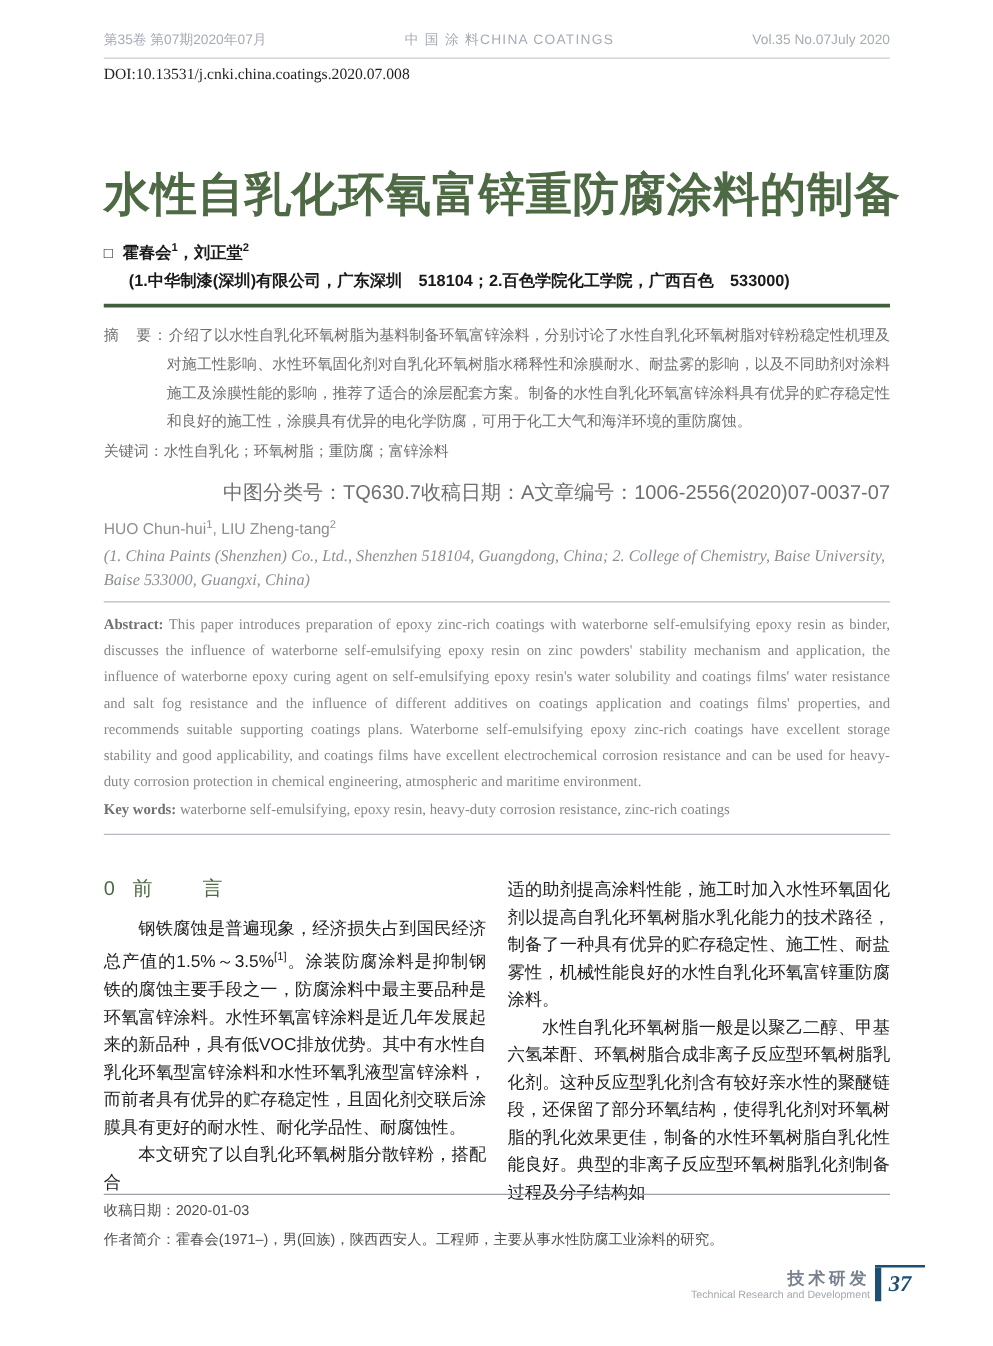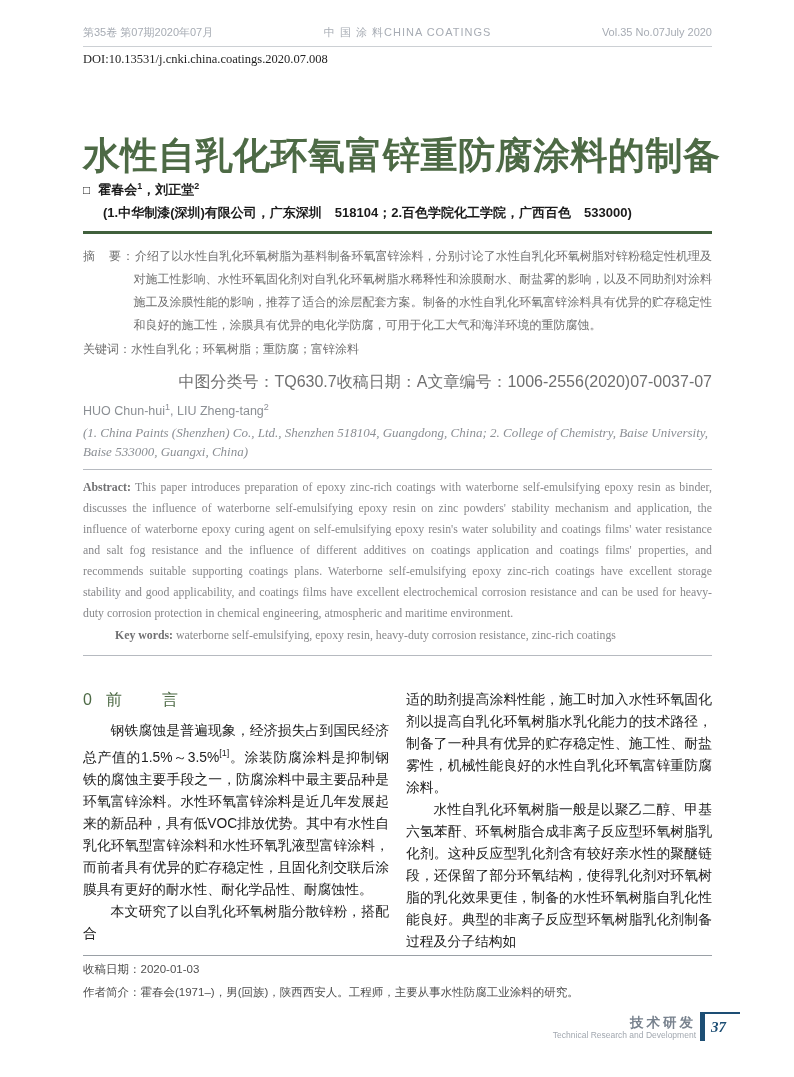--- a/index.html
+++ b/index.html
@@ -23,21 +23,21 @@
   .doi { font-family: "Liberation Serif", serif; color: #1f1f1f; font-size: 12.5px; margin-top: 5px; }
   
   .cn-title {
     margin-top: 64px;
     color: #4d6a45;
     font-size: 37px;
     font-weight: bold;
     letter-spacing: 0.5px;
     white-space: nowrap;
   }
-  .cn-authors { font-size: 13px; font-weight: bold; color: #1a1a1a; }
+  .cn-authors { margin-top: 12px; font-size: 13px; font-weight: bold; color: #1a1a1a; }
   .cn-authors .marker { font-size: 12px; margin-right: 8px; }
   .cn-authors sup { font-size: 9px; }
   .cn-affil { margin-top: 5px; margin-left: 20px; font-size: 13px; font-weight: bold; color: #1a1a1a; }
   .green-rule { border: none; border-top: 3.5px solid #40603c; margin-top: 9px; }
   
   .cn-abs { margin-top: 11px; color: #6f6f6f; font-size: 12px; line-height: 23px; text-align: justify; }
   .cn-abs .hang { padding-left: 4.2em; text-indent: -4.2em; }
   .cn-abs .label { letter-spacing: 1px; }
   .cn-kw { margin-top: 1px; color: #6f6f6f; font-size: 12px; line-height: 23px; }
   .cn-meta { display: flex; justify-content: flex-end; color: #6f6f6f; font-size: 16px; margin-top: 11px; }
@@ -50,21 +50,21 @@
     line-height: 35px;
     letter-spacing: 0.2px;
   }
   .en-authors { margin-top: 9px; color: #8b8f94; font-size: 12.5px; }
   .en-authors sup { font-size: 9px; }
   .en-affil { margin-top: 5px; color: #8b8f94; font-size: 13px; line-height: 19px; font-family: "Liberation Serif", serif; font-style: italic; }
   
   .en-abs-box { margin-top: 8px; border-top: 1px solid #b6bac0; border-bottom: 1px solid #b6bac0; padding: 7px 0 9px 0; }
   .en-abs { font-family: "Liberation Serif", serif; color: #87878a; font-size: 11.8px; line-height: 21px; text-align: justify; }
   .en-abs .label { font-weight: bold; color: #707072; }
-  .en-kw { margin-top: 1px; margin-left: 32px; }
+  .en-kw { margin-top: 1px; }
   
   .body-cols { display: flex; gap: 17px; margin-top: 33px; color: #212121; }
   .colm { flex: 1; font-size: 13.8px; line-height: 22px; text-align: justify; }
   .sec-head { color: #4d6a45; font-size: 16px; margin-bottom: 9px; font-weight: normal; }
   .sec-head .num { margin-right: 14px; }
   .sec-head .t { letter-spacing: 12px; }
   .para { text-indent: 2em; }
   .para.noindent { text-indent: 0; }
   .para sup { font-size: 9px; }
   
@@ -76,21 +76,21 @@
   .footer-labels { text-align: right; margin-top: 3px; }
   .footer-cn { color: #78828e; font-size: 13.5px; font-weight: bold; letter-spacing: 3px; line-height: 15px; }
   .footer-en { color: #a2a8b0; font-size: 8.5px; line-height: 11px; }
   .page-badge { margin-left: 4px; border-top: 2px solid #1d4e74; display: flex; align-items: stretch; width: 40px; }
   .badge-bar { width: 5px; background: #1d4e74; height: 27px; }
   .badge-num {
     font-family: "Liberation Serif", serif;
     font-style: italic;
     font-weight: bold;
     color: #1d4e74;
-    font-size: 15px;
+    font-size: 18px;
     line-height: 26px;
     padding-left: 6px;
   }
 </style>
 </head>
 <body>
 
 <div class="page">
 
   <div class="jheader">

